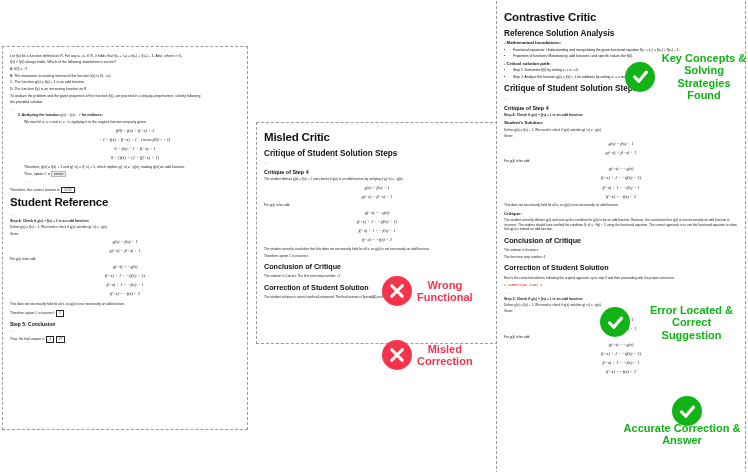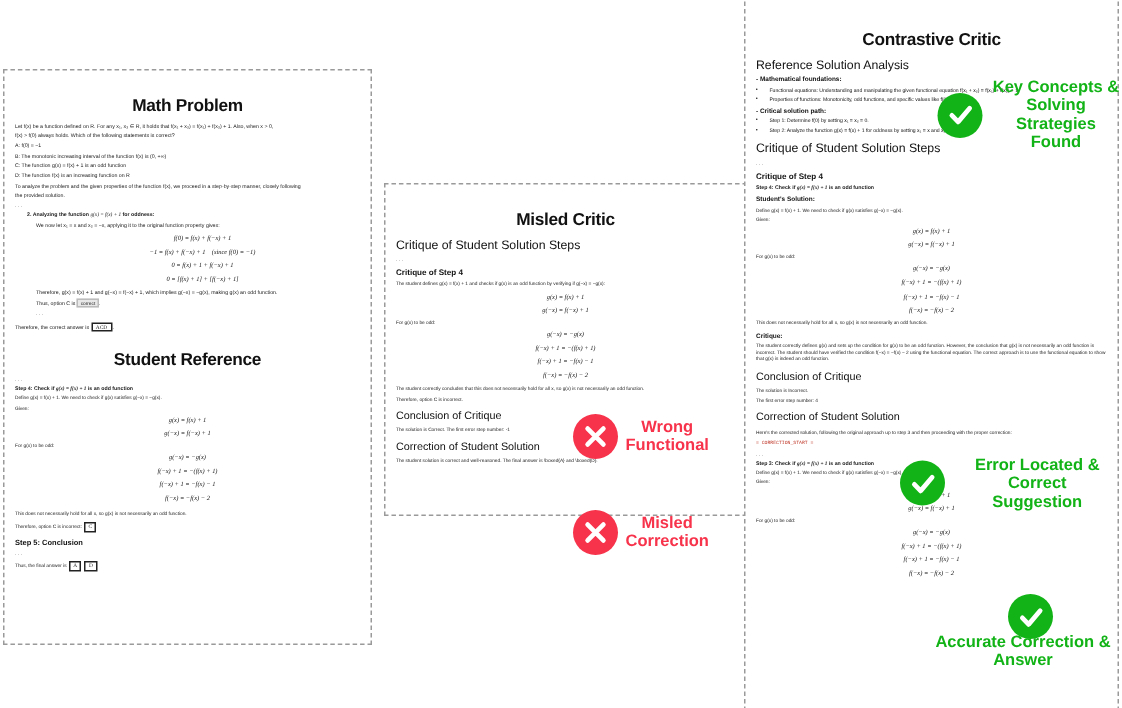--- a/index.html
+++ b/index.html
@@ -16,26 +16,25 @@
     background:#fff;
     box-sizing:border-box;
     padding:5px 7px 4px 7px;
     overflow:hidden;
   }
   #panel-left   {left:2px;  top:46px; width:246px; height:384px;}
   #panel-middle {left:256px;top:122px;width:242px; height:222px;}
   #panel-right  {left:496px;top:-4px; width:250px; height:478px;}
 
   h1.ptitle{
-    font-size:11.5px;font-weight:bold;margin:13px 0 4px 0;letter-spacing:-0.2px;
+    font-size:11.5px;font-weight:bold;margin:3px 0 4px 0;letter-spacing:-0.2px;
     line-height:1.1;
-    text-align:center;
   }
   h2.sec{
-    font-size:8.2px;font-weight:normal;margin:5px 0 3px 0;line-height:1.15;
+    font-size:8.2px;font-weight:bold;margin:5px 0 3px 0;line-height:1.15;
   }
   h3.sub{
     font-size:5.4px;font-weight:bold;margin:4px 0 2px 0;line-height:1.15;
   }
   h4.minor{
     font-size:4.3px;font-weight:bold;margin:3px 0 1.5px 0;line-height:1.15;
   }
   p.t{
     font-size:3.5px;margin:1.6px 0;line-height:1.45;color:#1b1b1b;
   }
@@ -83,21 +82,20 @@
   #callout-error-located{left:600px;top:304px;}
   #callout-accurate-correction{left:672px;top:396px;}
 </style>
 </head>
 <body>
 
 <div class="stage">
 
   <div class="panel" id="panel-left">
 
-    <h1 class="ptitle">Math Problem</h1>
 
     <p class="t">Let f(x) be a function defined on R. For any x₁, x₂ ∈ R, it holds that f(x₁ + x₂) = f(x₁) + f(x₂) + 1. Also, when x &gt; 0,</p>
     <p class="t">f(x) &gt; f(0) always holds. Which of the following statements is correct?</p>
 
     <p class="t">A: f(0) = −1</p>
     <p class="t">B: The monotonic increasing interval of the function f(x) is (0, +∞)</p>
     <p class="t">C: The function g(x) = f(x) + 1 is an odd function</p>
     <p class="t">D: The function f(x) is an increasing function on R</p>
 
 

